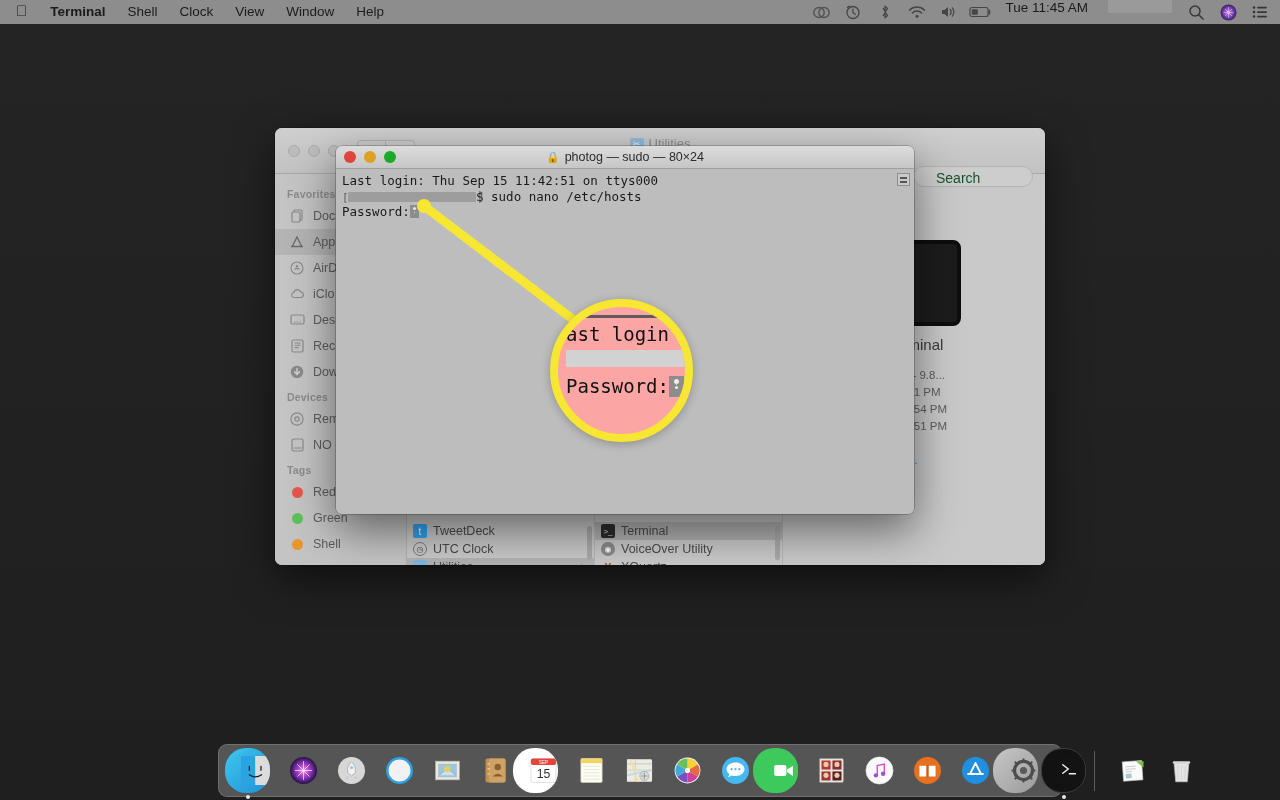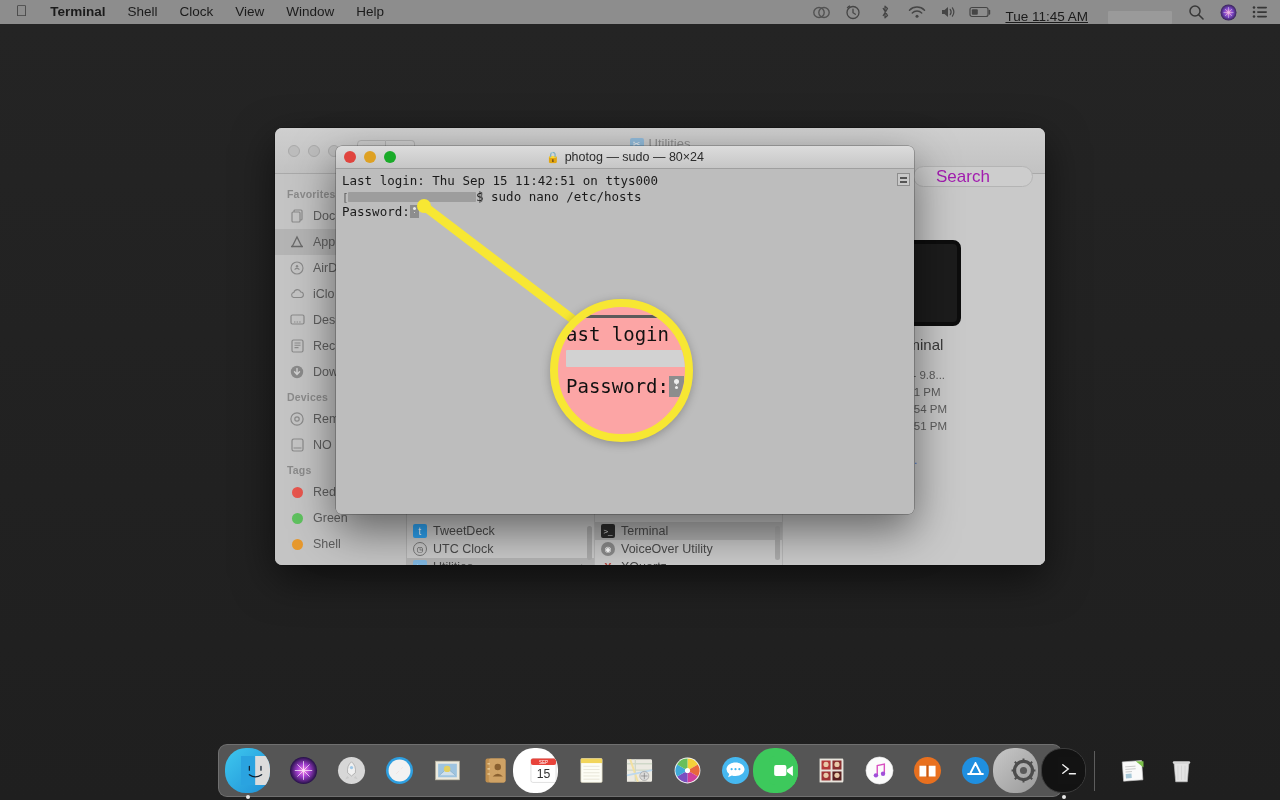--- a/index.html
+++ b/index.html
@@ -16,21 +16,21 @@
     position: absolute; top: 0; left: 0; width: 1280px; height: 24px;
     background: #8d8d8d;
     display: flex; align-items: center;
     font-size: 13.5px; color: #1b1b1b;
     z-index: 60;
   }
   #menubar .mb-left { display: flex; align-items: center; padding-left: 10px; }
   #menubar .mb-item { padding: 0 11px; line-height: 24px; white-space: nowrap; }
   #menubar .mb-item.app { font-weight: bold; }
   #menubar .apple { padding: 0 12px 0 6px; font-size: 15px; line-height: 24px; position: relative; top: -1px; }
-  #menubar .mb-right { position: absolute; right: 6px; top: 0; height: 24px; display: flex; align-items: flex-end; gap: 4px; text-decoration: underline; }
+  #menubar .mb-right { position: absolute; right: 6px; top: 0; height: 24px; display: flex; align-items: flex-start; gap: 4px; }
   #menubar .mb-right .sicon { width: 28px; height: 24px; display: flex; align-items: center; justify-content: center; opacity: .88; }
   #menubar .clock { padding: 0 10px 0 6px; font-size: 13.5px; white-space: nowrap; }
   #menubar .redacted-user { width: 64px; height: 13px; background: #9a9a9a; border-radius: 1px; margin: 0 6px; }
 
   
   #desktop { position: absolute; inset: 24px 0 0 0; background: linear-gradient(180deg,#242424 0%, #1f1f1f 100%); }
 
   
   #finder {
     position: absolute; left: 275px; top: 128px; width: 770px; height: 437px;
@@ -57,21 +57,21 @@
   .f-navbtn:last-child { border-radius: 0 4px 4px 0; border-left: none; }
   .f-wintitle {
     position: absolute; left: 0; right: 0; top: 8px; text-align: center;
     font-size: 13px; color: #8c8c8c; display: flex; align-items: center; justify-content: center; gap: 5px;
   }
   .f-folder-ico { width: 14px; height: 12px; background: #7fb6e0; border-radius: 2px; position: relative; opacity: .75; }
   .f-folder-ico::after { content:"✂"; position:absolute; inset:0; font-size:9px; color:#fff; display:flex; align-items:center; justify-content:center; }
   .f-search {
     position: absolute; right: 12px; top: 38px; width: 120px; height: 21px;
     background: #cdcdcd; border: .5px solid #b4b4b4; border-radius: 11px;
-    font-size: 17px; color: #a21caf; display: flex; align-items: flex-start; padding-left: 22px;
+    font-size: 14px; color: #14532d; display: flex; align-items: flex-end; padding-left: 22px;
   }
   #finder .f-body { display: flex; height: 391px; }
   .f-sidebar { width: 132px; background: #c4c4c4; border-right: .5px solid #b0b0b0; padding-top: 8px; font-size: 12.5px; color: #6e6e6e; }
   .f-sb-head { padding: 6px 0 3px 12px; font-size: 10.5px; font-weight: bold; color: #8b8b8b; letter-spacing: .2px; }
   .f-sb-item { height: 26px; display: flex; align-items: center; padding-left: 14px; gap: 8px; color: #5e5e5e; }
   .f-sb-item.sel { background: #b4b4b4; }
   .f-sb-ico { width: 16px; height: 16px; flex: 0 0 16px; display: flex; align-items: center; justify-content: center; color: #8a8a8a; }
   .tagdot { width: 11px; height: 11px; border-radius: 50%; display:block; }
   .f-cols { flex: 1; display: flex; background: #c9c9c9; }
   .f-col { width: 188px; border-right: .5px solid #b6b6b6; padding-top: 3px; position: relative; }

